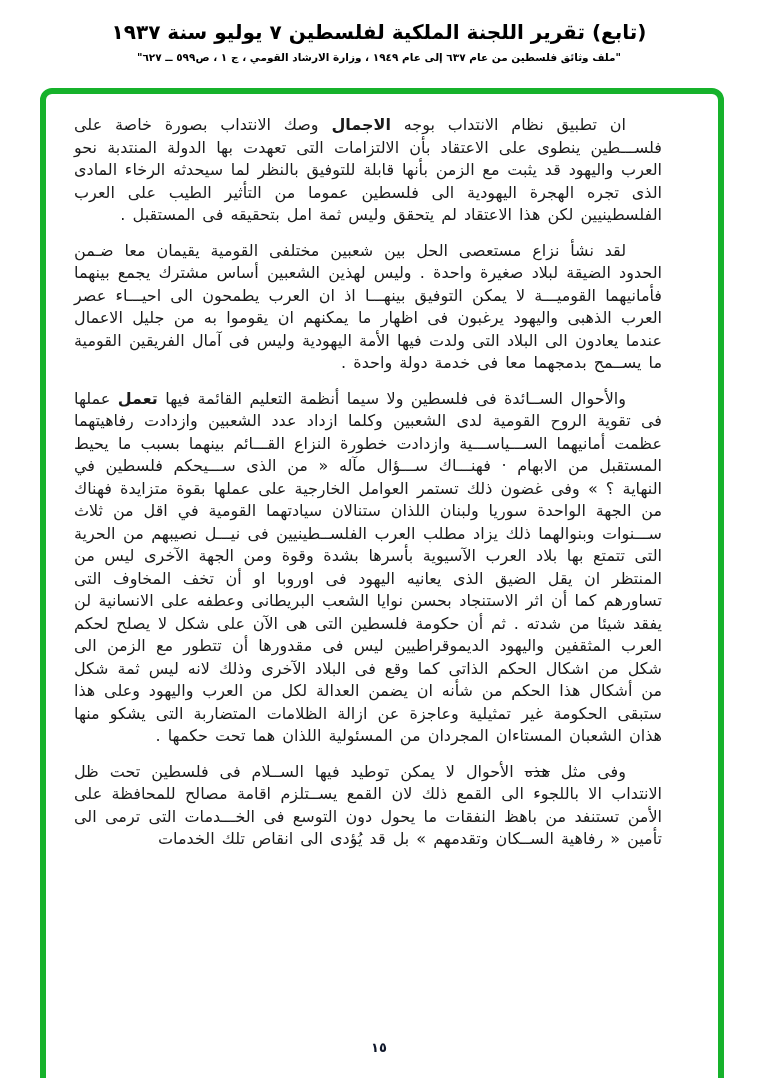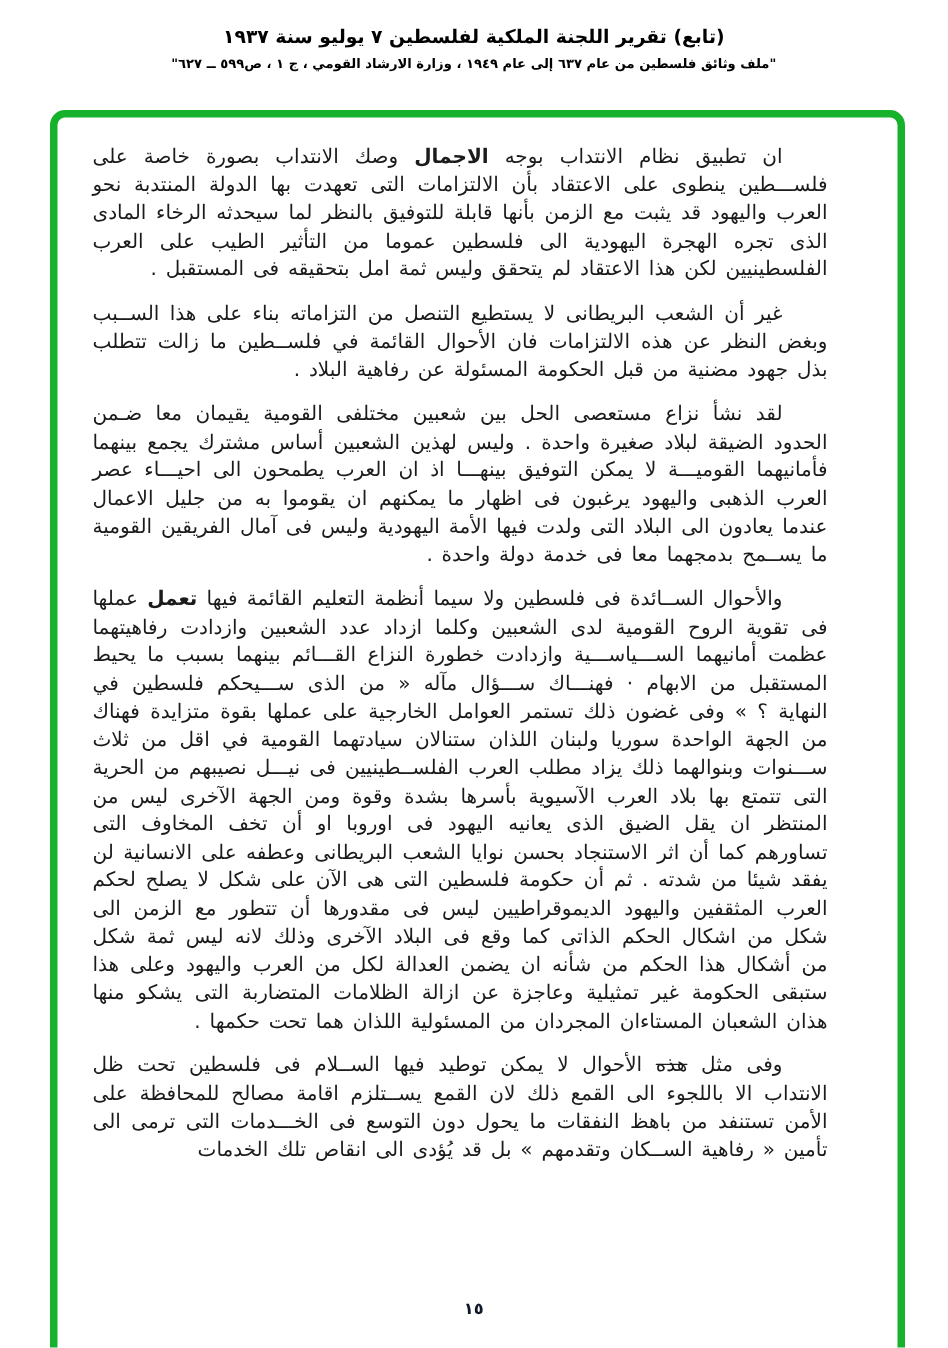--- a/index.html
+++ b/index.html
@@ -18,21 +18,21 @@
   .header {
     position: absolute;
     top: 0;
     left: 0;
     width: 100%;
     text-align: center;
     direction: rtl;
   }
   .title {
     padding-top: 20px;
-    font-size: 15px;
+    font-size: 20px;
     font-weight: bold;
     color: #000000;
     letter-spacing: 0.2px;
   }
   .subtitle {
     margin-top: 7px;
     font-size: 10.5px;
     font-weight: bold;
     color: #000000;
   }
@@ -89,20 +89,19 @@
 <body>
 
 <div class="header">
   <div class="title">(تابع) تقرير اللجنة الملكية لفلسطين ٧ يوليو سنة ١٩٣٧</div>
   <div class="subtitle">"ملف وثائق فلسطين من عام ٦٣٧ إلى عام ١٩٤٩ ، وزارة الارشاد القومي ، ج ١ ، ص٥٩٩ ــ ٦٢٧"</div>
 </div>
 
 <div class="frame" style="border-color: rgb(22, 178, 43);">
   <div class="text-body" style="color: rgb(27, 27, 27);">
       <p class="para"><span>ان تطبيق نظام الانتداب بوجه </span><span class="b">الاجمال</span><span> وصك الانتداب بصورة خاصة على فلســـطين ينطوى على الاعتقاد بأن الالتزامات التى تعهدت بها الدولة المنتدبة نحو العرب واليهود قد يثبت مع الزمن بأنها قابلة للتوفيق بالنظر لما سيحدثه الرخاء المادى الذى تجره الهجرة اليهودية الى فلسطين عموما من التأثير الطيب على العرب الفلسطينيين لكن هذا الاعتقاد لم يتحقق وليس ثمة امل بتحقيقه فى المستقبل .</span></p>
-      <p class="para"><span>غير أن الشعب البريطانى لا يستطيع التنصل من التزاماته بناء على هذا الســبب وبغض النظر عن هذه الالتزامات فان الأحوال القائمة في فلســطين ما زالت تتطلب بذل جهود مضنية من قبل الحكومة المسئولة عن رفاهية البلاد .</span></p>
       <p class="para"><span>لقد نشأ نزاع مستعصى الحل بين شعبين مختلفى القومية يقيمان معا ضـمن الحدود الضيقة لبلاد صغيرة واحدة . وليس لهذين الشعبين أساس مشترك يجمع بينهما فأمانيهما القوميـــة لا يمكن التوفيق بينهـــا اذ ان العرب يطمحون الى احيـــاء عصر العرب الذهبى واليهود يرغبون فى اظهار ما يمكنهم ان يقوموا به من جليل الاعمال عندما يعادون الى البلاد التى ولدت فيها الأمة اليهودية وليس فى آمال الفريقين القومية ما يســمح بدمجهما معا فى خدمة دولة واحدة .</span></p>
       <p class="para"><span>والأحوال الســائدة فى فلسطين ولا سيما أنظمة التعليم القائمة فيها </span><span class="b">تعمل</span><span> عملها فى تقوية الروح القومية لدى الشعبين وكلما ازداد عدد الشعبين وازدادت رفاهيتهما عظمت أمانيهما الســـياســـية وازدادت خطورة النزاع القـــائم بينهما بسبب ما يحيط المستقبل من الابهام · فهنـــاك ســـؤال مآله « من الذى ســـيحكم فلسطين في النهاية ؟ » وفى غضون ذلك تستمر العوامل الخارجية على عملها بقوة متزايدة فهناك من الجهة الواحدة سوريا ولبنان اللذان ستنالان سيادتهما القومية في اقل من ثلاث ســـنوات وبنوالهما ذلك يزاد مطلب العرب الفلســطينيين فى نيـــل نصيبهم من الحرية التى تتمتع بها بلاد العرب الآسيوية بأسرها بشدة وقوة ومن الجهة الآخرى ليس من المنتظر ان يقل الضيق الذى يعانيه اليهود فى اوروبا او أن تخف المخاوف التى تساورهم كما أن اثر الاستنجاد بحسن نوايا الشعب البريطانى وعطفه على الانسانية لن يفقد شيئا من شدته . ثم أن حكومة فلسطين التى هى الآن على شكل لا يصلح لحكم العرب المثقفين واليهود الديموقراطيين ليس فى مقدورها أن تتطور مع الزمن الى شكل من اشكال الحكم الذاتى كما وقع فى البلاد الآخرى وذلك لانه ليس ثمة شكل من أشكال هذا الحكم من شأنه ان يضمن العدالة لكل من العرب واليهود وعلى هذا ستبقى الحكومة غير تمثيلية وعاجزة عن ازالة الظلامات المتضاربة التى يشكو منها هذان الشعبان المستاءان المجردان من المسئولية اللذان هما تحت حكمها .</span></p>
       <p class="para"><span>وفى مثل </span><span class="strike">هذه</span><span> الأحوال لا يمكن توطيد فيها الســلام فى فلسطين تحت ظل الانتداب الا باللجوء الى القمع ذلك لان القمع يســتلزم اقامة مصالح للمحافظة على الأمن تستنفد من باهظ النفقات ما يحول دون التوسع فى الخـــدمات التى ترمى الى تأمين « رفاهية الســكان وتقدمهم » بل قد يُؤدى الى انقاص تلك الخدمات</span></p>
     </div>
 </div>
 
 <div class="page-number">١٥</div>
 
 </body></html>

